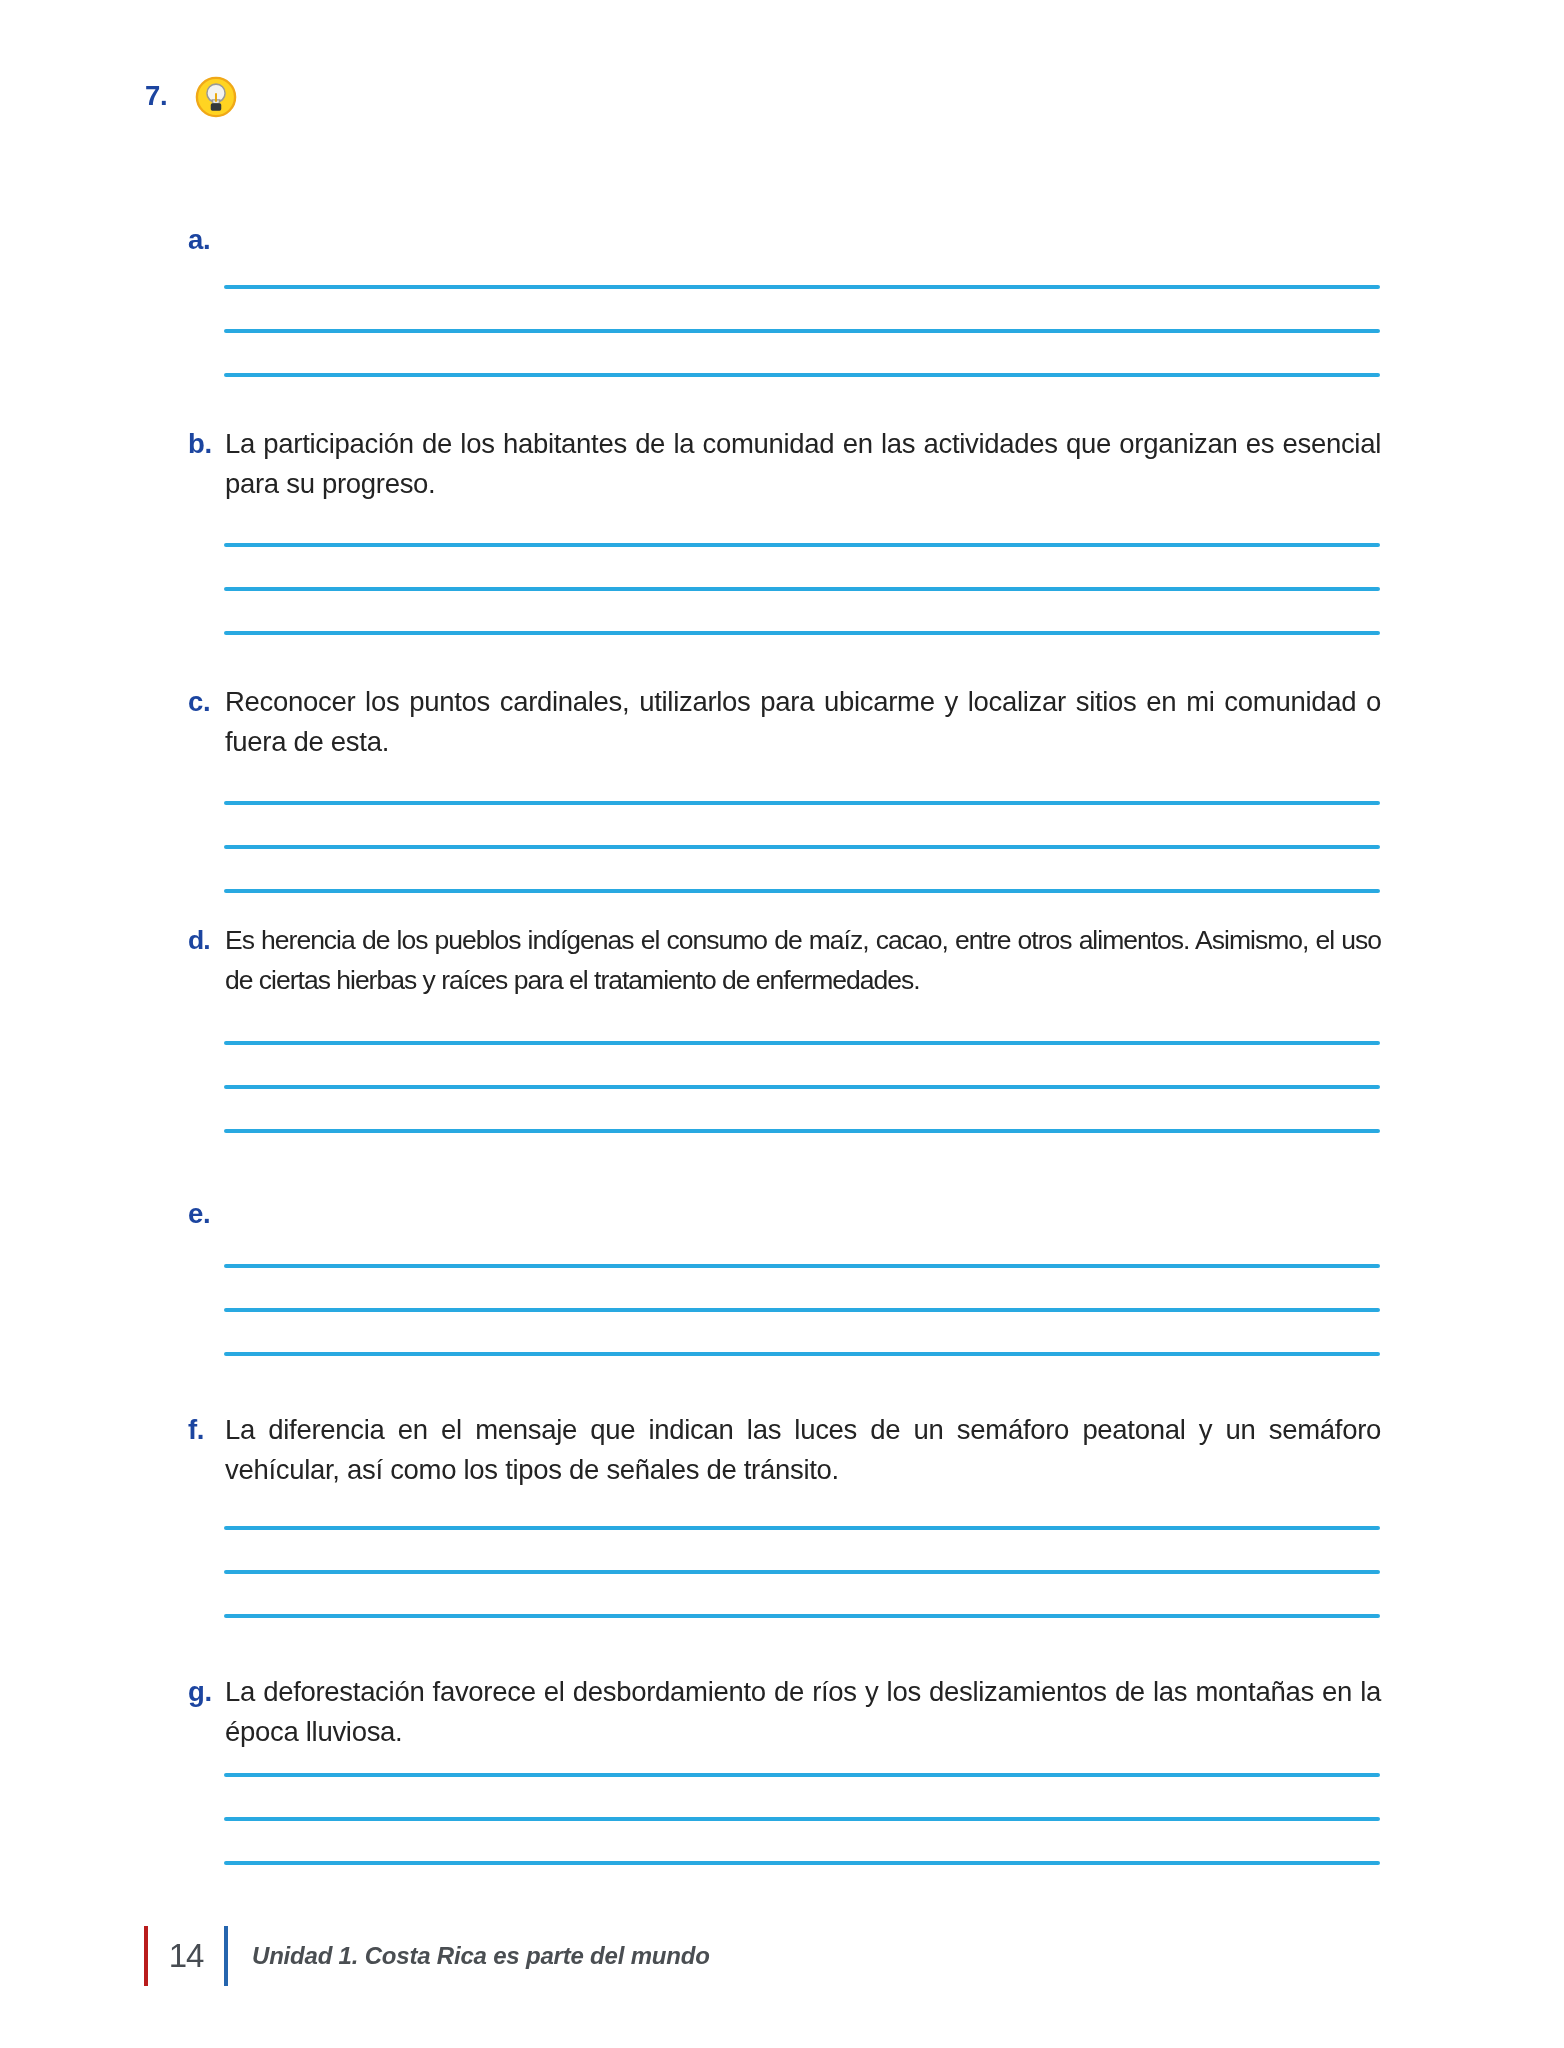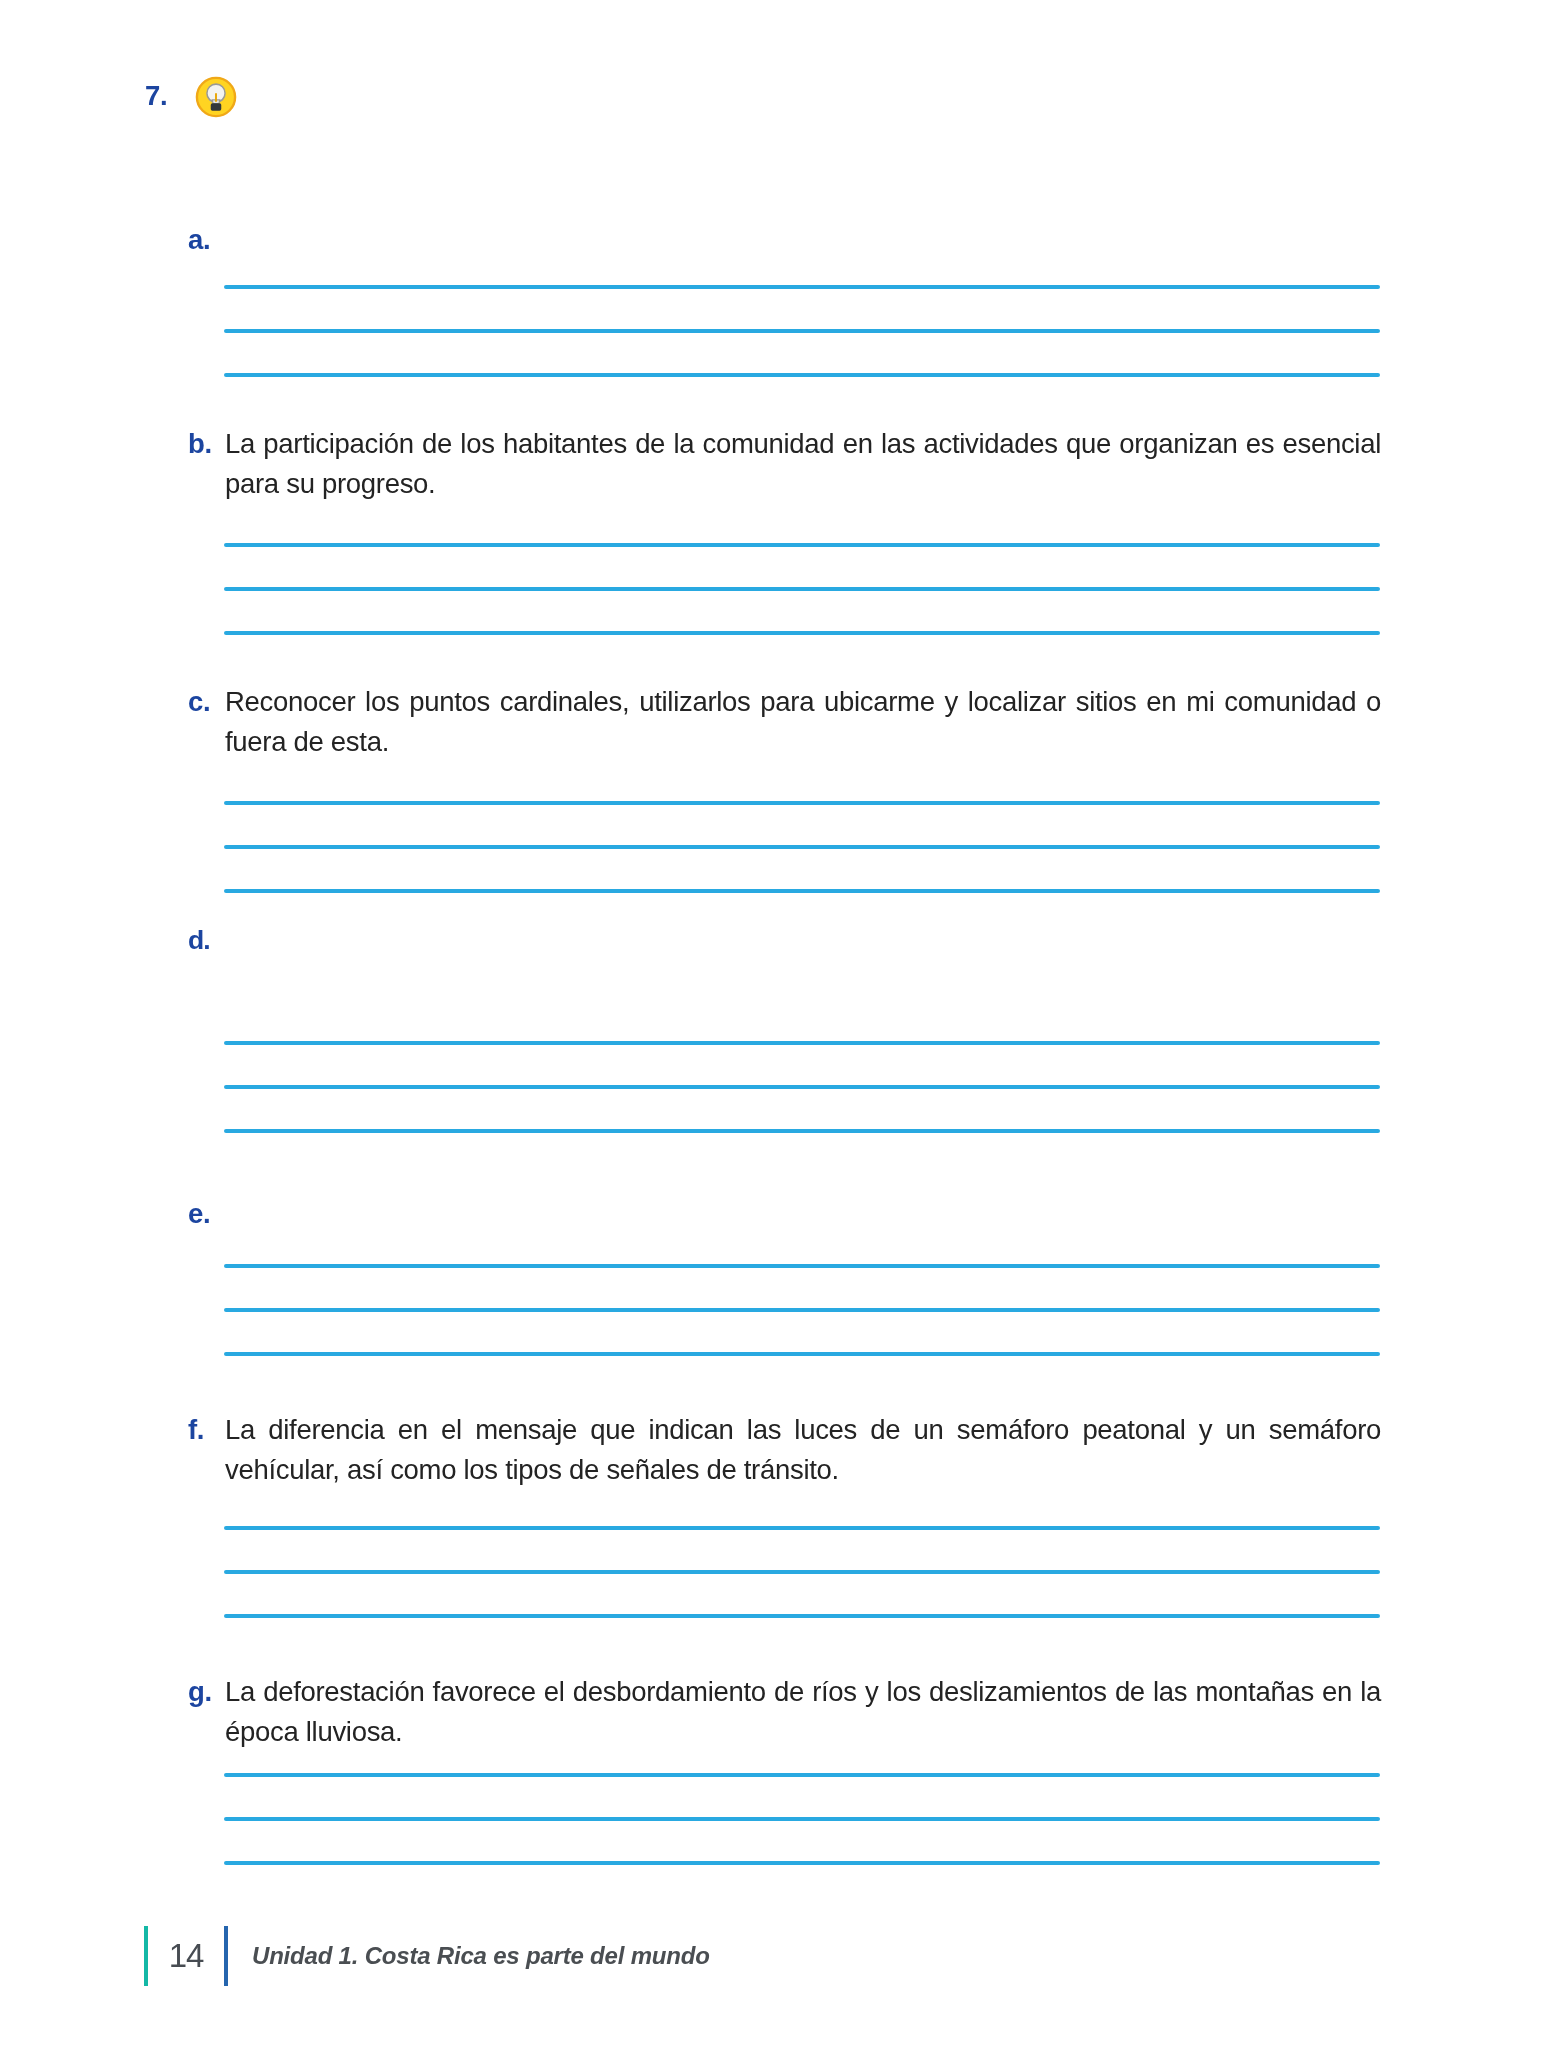--- a/index.html
+++ b/index.html
@@ -41,21 +41,21 @@
   
   .rules{position:absolute;left:224px;width:1156px;}
   .rule{height:4px;background:#29A9E1;margin-bottom:40px;border-radius:2px;}
   
   .footer{
     position:absolute;left:144px;top:1926px;
     display:flex;align-items:center;
   }
   .page-box{
     width:84px;height:60px;box-sizing:border-box;
-    border-left:4px solid #14b8a6;border-right:4px solid #2565AE;
+    border-left:4px solid #b91c1c;border-right:4px solid #2565AE;
     display:flex;align-items:center;justify-content:center;
     font-size:33px;color:#474C52;letter-spacing:-1px;
   }
   .unit-title{
     margin-left:24px;
     font-size:24px;font-weight:700;color:#4A4E52;letter-spacing:-0.2px;font-style:italic;
   }
 </style>
 </head>
 <body>
@@ -98,20 +98,21 @@
     <span>Reconocer los puntos cardinales, utilizarlos para ubicarme y localizar sitios en mi comunidad o fuera de esta.</span>
   </div>
   <div class="rules" style="top:801px">
     <div class="rule"></div>
     <div class="rule"></div>
     <div class="rule"></div>
   </div>
 
   <div class="item tight" style="top:920px">
     <span class="letter">d.</span>
+    <span>Es herencia de los pueblos indígenas el consumo de maíz, cacao, entre otros alimentos. Asimismo, el uso de ciertas hierbas y raíces para el tratamiento de enfermedades.</span>
   </div>
   <div class="rules" style="top:1041px">
     <div class="rule"></div>
     <div class="rule"></div>
     <div class="rule"></div>
   </div>
 
   <div class="item" style="top:1194px">
     <span class="letter">e.</span>
   </div>

